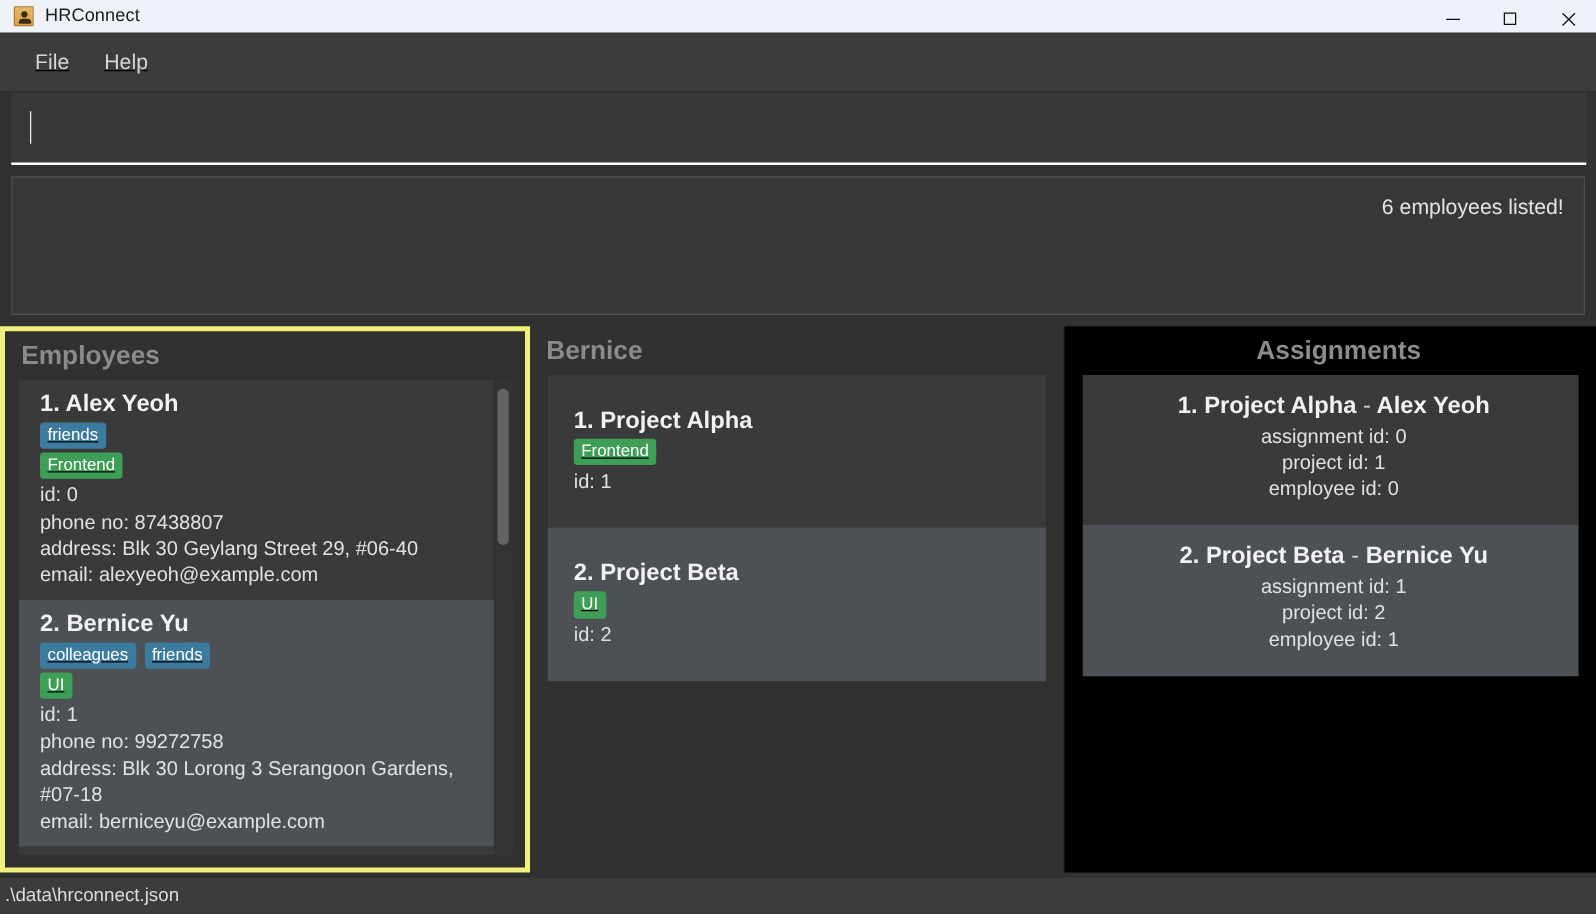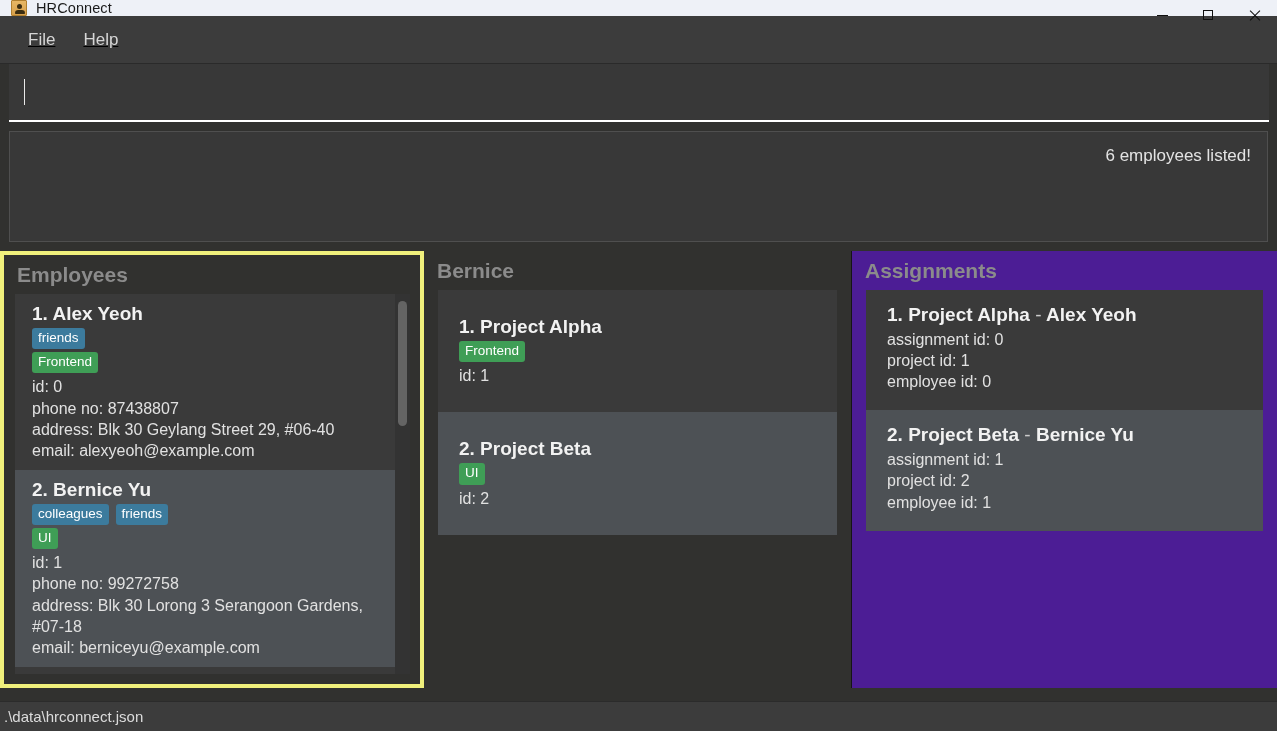--- a/index.html
+++ b/index.html
@@ -5,21 +5,21 @@
   * { box-sizing: border-box; margin: 0; padding: 0; }
   html, body {
     width: 1277px; height: 731px;
     overflow: hidden;
     font-family: "Liberation Sans", sans-serif;
     background: #31312f;
   }
 
   
   #titlebar {
-    height: 16px;
+    height: 26px;
     background: #eef1f7;
     display: flex;
     align-items: center;
     position: relative;
   }
   #titlebar .app-icon {
     width: 16px; height: 16px;
     margin-left: 11px;
     background: linear-gradient(#e8b765, #d8a04a);
     border: 1px solid #b07f2e;
@@ -137,21 +137,22 @@
     flex: none;
   }
   #projects-panel {
     width: 428px;
     flex: none;
     border-right: 1px solid #151515;
     background: #31312f;
   }
   #assignments-panel {
     flex: 1;
-    background: #4c1d95;
+    background: #000000;
+    text-align: center;
   }
 
   .panel-header {
     font-size: 21px;
     font-weight: bold;
     color: #8b8b8b;
     padding: 8px 0 7px 13px;
     flex: none;
   }
   #employees-panel .panel-header { color: #8b8b8b; }
@@ -175,21 +176,21 @@
   #assignments-panel .card { padding: 14px 16px 18px 21px; }
   #projects-panel .card { padding: 26px 16px 26px 21px; }
 
   .card-title {
     font-size: 19px;
     font-weight: bold;
     color: #f2f2f2;
     margin-bottom: 3px;
   }
   .card-title .sep { font-weight: normal; color: #cccccc; }
-  .tags { display: flex; flex-wrap: wrap; gap: 5px 7px; margin: 0 0 3px 0; max-width: 330px; }
+  .tags { display: flex; flex-wrap: wrap; gap: 5px 7px; margin: 0 0 3px 0; max-width: 330px; text-decoration: underline; }
   .tag {
     font-size: 13.5px;
     color: #ffffff;
     padding: 1px 6px 2px 6px;
     border-radius: 3px;
     line-height: 1.35;
   }
   .tag.blue  { background: #3c7b9d; }
   .tag.green { background: #3f9e56; }
   .card-line {

